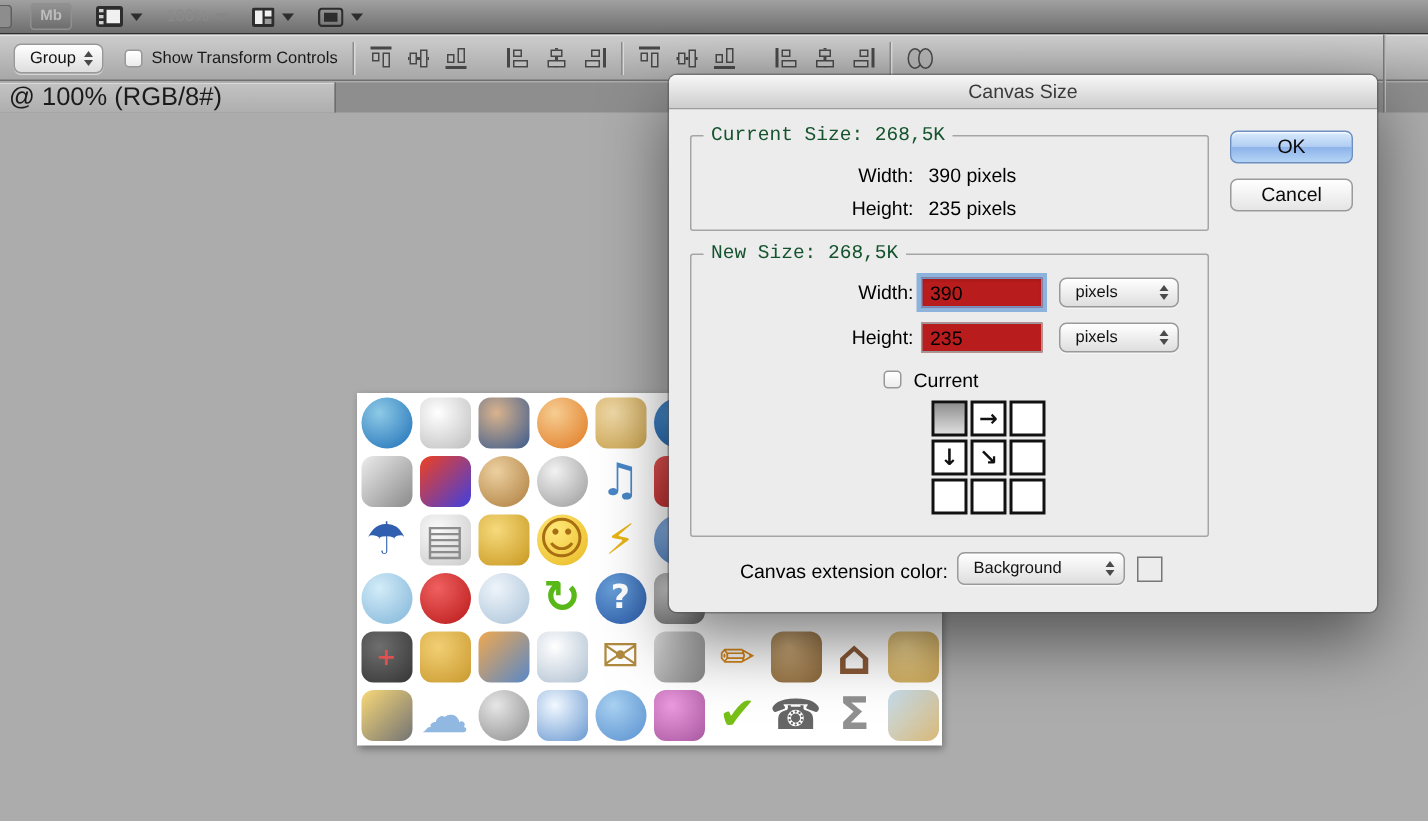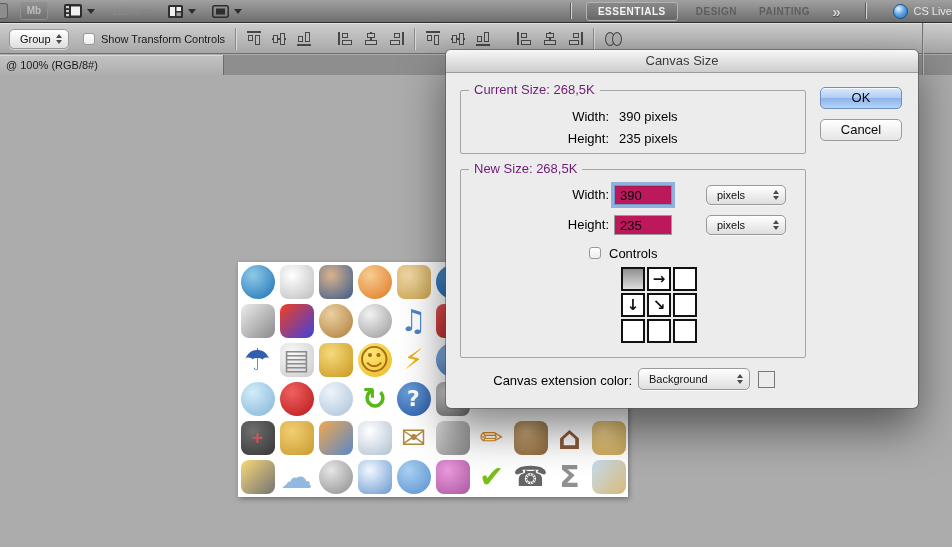--- a/index.html
+++ b/index.html
@@ -69,49 +69,49 @@
   .masks{position:relative;width:20px;height:15px;}
   .masks i{position:absolute;top:1px;width:8px;height:12px;border:1.5px solid #474747;border-radius:50%;background:#b0b0b0;display:block;}
   .masks i:first-child{left:1px;}
   .masks i:last-child{left:8px;}
 
   
   .tab-strip{position:absolute;left:0;top:55px;width:952px;height:20px;background:#8e8e8e;}
   .doc-tab{position:absolute;left:0;top:55px;width:224px;height:20px;box-sizing:border-box;
     background:linear-gradient(#c3c3c3,#aeaeae);border-right:1px solid #6d6d6d;
     box-shadow:inset 0 1px 0 #d9d9d9;display:flex;align-items:center;padding-left:6px;
-    font-size:11px;color:#1b1b1b;white-space:nowrap;}
+    font-size:17px;color:#1b1b1b;white-space:nowrap;}
   .dock-divider{position:absolute;left:922px;top:23px;width:1px;height:52px;background:#787878;box-shadow:1px 0 0 #bdbdbd;}
 
   
   .image-doc{position:absolute;left:238px;top:262px;width:390px;height:235px;background:#ffffff;
     box-shadow:1px 2px 5px rgba(0,0,0,0.35);display:grid;
     grid-template-columns:repeat(10,39px);grid-template-rows:repeat(6,1fr);z-index:1;}
   .tile{width:34px;height:34px;margin:auto;display:flex;align-items:center;justify-content:center;
     font-family:"DejaVu Sans",sans-serif;line-height:1;}
 
   
   .dialog{position:absolute;left:446px;top:50px;width:472px;height:358px;background:#ececec;border-radius:5px;
     box-shadow:0 0 0 1px rgba(80,80,80,0.55), 0 20px 45px rgba(0,0,0,0.5);z-index:10;font-size:13px;color:#000;}
   .dlg-title{height:22px;border-radius:5px 5px 0 0;background:linear-gradient(#f7f7f7,#cdcdcd);
     border-bottom:1px solid #9c9c9c;text-align:center;font-size:13px;line-height:22px;color:#3a3a3a;}
   .fs{position:absolute;border:1px solid #a5a5a5;border-radius:2px;}
-  .fs-legend{position:absolute;top:-9px;left:8px;background:#ececec;padding:0 5px;font-size:13px;color:#701a75;white-space:nowrap;}
+  .fs-legend{position:absolute;top:-9px;left:8px;background:#ececec;padding:0 5px;font-size:13px;color:#14532d;white-space:nowrap;font-family:Liberation Mono, monospace;}
   .fs1{left:14px;top:40px;width:344px;height:62px;}
   .fs2{left:14px;top:119px;width:344px;height:187px;}
   .lbl{position:absolute;left:0;width:148px;text-align:right;line-height:20px;}
   .val{position:absolute;left:158px;line-height:20px;text-align:center;}
   .dlg-btn{position:absolute;left:374px;width:82px;height:22px;box-sizing:border-box;border-radius:5px;
     text-align:center;line-height:20px;font-size:13px;color:#0a0a0a;}
   .ok{top:37px;border:1px solid #6d8fc2;background:linear-gradient(#d9eafd,#b1cef3 48%,#8db3ea 52%,#b5d5f6);
     box-shadow:inset 0 1px 0 rgba(255,255,255,0.75);}
   .cancel{top:69px;border:1px solid #9b9b9b;background:linear-gradient(#ffffff,#e5e5e5);
     box-shadow:inset 0 1px 0 rgba(255,255,255,0.9);}
-  .num-input{position:absolute;left:153px;width:58px;height:20px;box-sizing:border-box;border:1px solid #9a9a9a;
-    background:#be185d;font-size:13px;font-family:"Liberation Sans",sans-serif;padding:0 0 0 5px;color:#000;}
+  .num-input{position:absolute;left:153px;width:81px;height:20px;box-sizing:border-box;border:1px solid #9a9a9a;
+    background:#b91c1c;font-size:13px;font-family:"Liberation Sans",sans-serif;padding:0 0 0 5px;color:#000;}
   .num-input.focused{border:1px solid #7096c8;box-shadow:0 0 0 3px rgba(110,160,215,0.75), inset 0 1px 2px rgba(0,0,0,0.12);outline:none;}
   .unit-select{position:absolute;left:245px;width:80px;height:20px;}
   .ext-select{position:absolute;left:192px;top:318px;width:112px;height:22px;}
   .dlg-cb{position:absolute;width:12px;height:12px;box-sizing:border-box;border:1px solid #989898;border-radius:3px;
     background:linear-gradient(#ffffff,#ececec);}
   .anchor-grid{position:absolute;left:160px;top:97px;display:grid;grid-template-columns:repeat(3,24px);
     grid-template-rows:repeat(3,24px);gap:2px;}
   .anchor-cell{box-sizing:border-box;border:2px solid #111;background:#fff;display:flex;align-items:center;justify-content:center;
     font-family:"DejaVu Sans",sans-serif;font-size:15px;font-weight:bold;color:#111;}
   .anchor-cell.origin{background:linear-gradient(#8f8f8f,#dedede);}
@@ -159,34 +159,20 @@
         <span class="tool">
           <span style="display: flex;">
             <svg width="17" height="13">
               <rect x="0.75" y="0.75" width="15.5" height="11.5" rx="2" fill="none" stroke="#2d2d2d" stroke-width="1.5"></rect>
               <rect x="4" y="3.5" width="9" height="6" fill="#2d2d2d"></rect>
             </svg>
           </span>
           <span class="caret"></span>
         </span>
       </span>
-    <span class="ws-area">
-      <span class="vsep-light"></span>
-      <span id="workspace-buttons" style="display:flex;align-items:center;">
-          <span class="ws-btn active">ESSENTIALS</span>
-          <span class="ws-btn">DESIGN</span>
-          <span class="ws-btn">PAINTING</span>
-        </span>
-      <span class="chev">»</span>
-      <span class="vsep-light"></span>
-      <span class="cs-live">
-        <span class="sphere"></span>
-        <span>CS Live</span>
-      </span>
-    </span>
   </div>
 
   <div class="options-bar">
     <span class="aqua-select group-select">
       <span>Group</span>
       <span class="stp">
           <i class="up"></i>
           <i class="down"></i>
         </span>
     </span>
@@ -352,21 +338,21 @@
       <input class="num-input" style="top: 45px;" value="235">
       <span class="aqua-select unit-select" style="top:45px;">
         <span>pixels</span>
         <span class="stp">
             <i class="up"></i>
             <i class="down"></i>
           </span>
       </span>
 
       <span class="dlg-cb" style="left:128px;top:77px;"></span>
-      <span class="val" style="left:148px;top:74px;">Controls</span>
+      <span class="val" style="left:148px;top:74px;">Current</span>
 
       <span class="anchor-grid" id="anchor-grid">
           <span class="anchor-cell origin"></span>
           <span class="anchor-cell">→</span>
           <span class="anchor-cell"></span>
           <span class="anchor-cell">↓</span>
           <span class="anchor-cell">↘</span>
           <span class="anchor-cell"></span>
           <span class="anchor-cell"></span>
           <span class="anchor-cell"></span>

